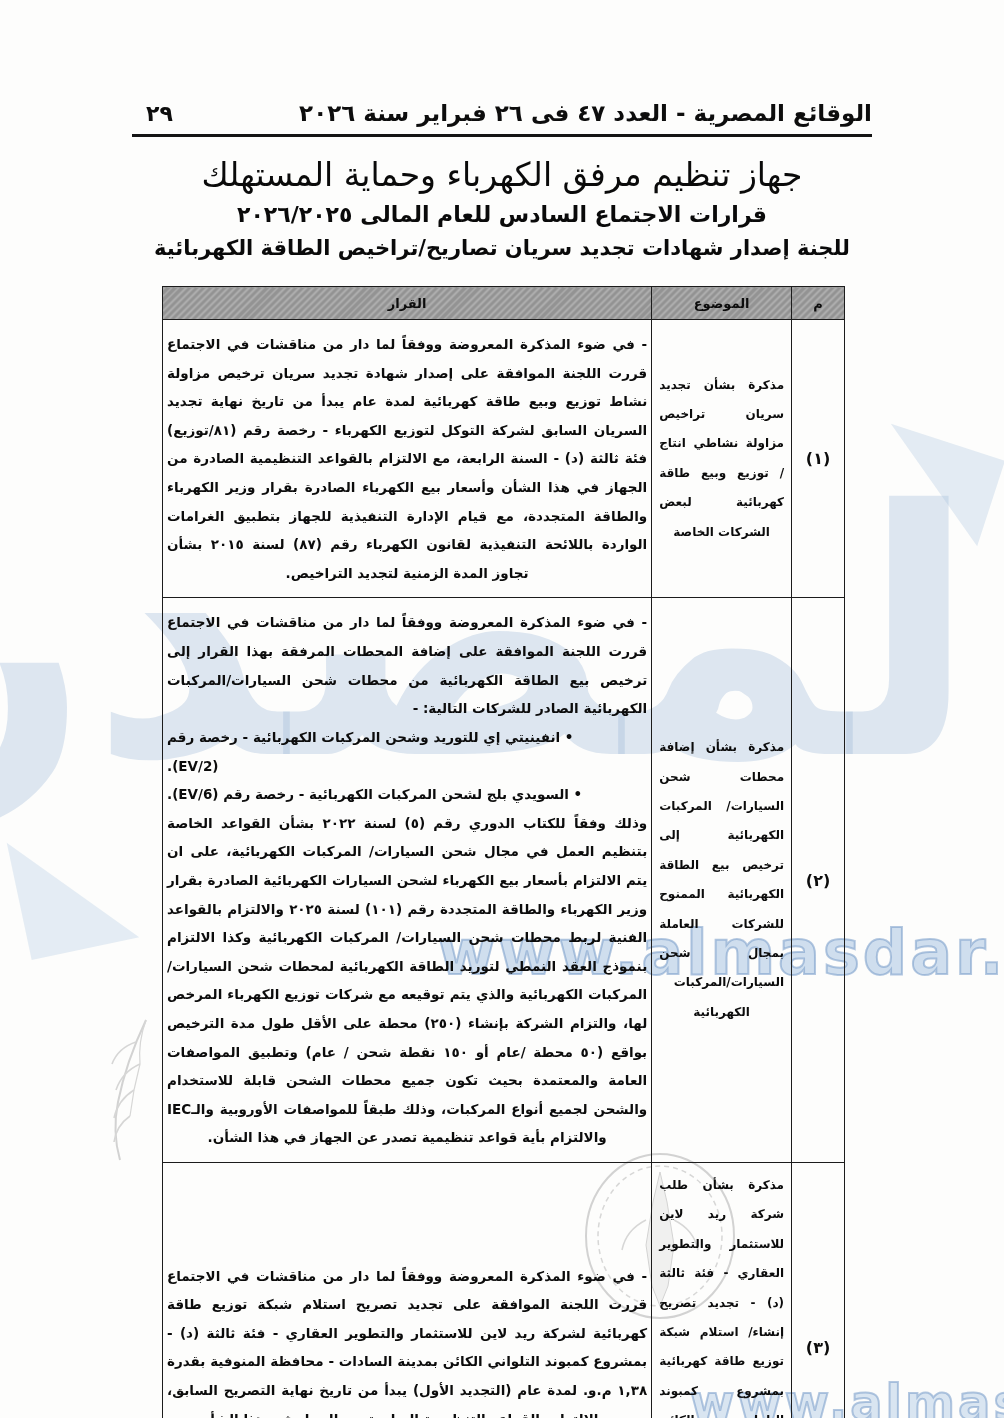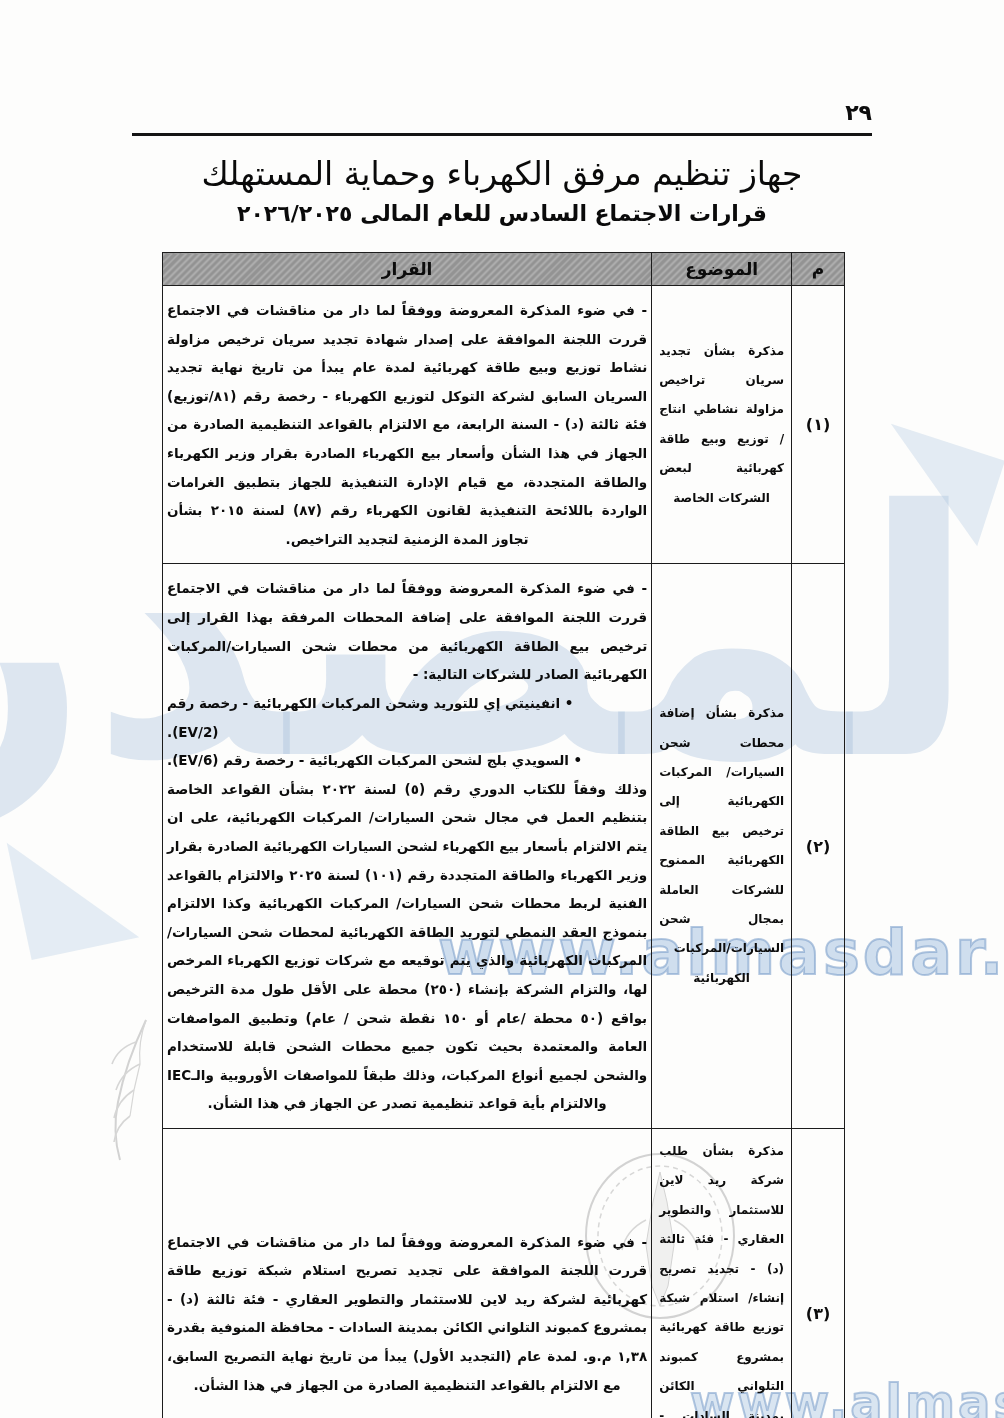--- a/index.html
+++ b/index.html
@@ -76,21 +76,21 @@
     background:transparent;
   }
   .decisions-table th, .decisions-table td {
     border:1.6px solid #1c1c1c;
     color:#0c0c0c;
   }
   .decisions-table thead th {
     height:33px;
     background:#9c9c9c;
     background-image:repeating-linear-gradient(135deg, rgba(255,255,255,0.18) 0 2px, rgba(0,0,0,0.06) 2px 5px);
-    font-size:17px; font-weight:bold;
+    font-size:13px; font-weight:bold;
     text-align:center;
   }
   .col-num { width:53px; }
   .col-subject { width:140px; }
   .col-decision { width:490px; }
 
   .cell-num {
     text-align:center; vertical-align:middle;
     font-size:16px; font-weight:bold;
   }
@@ -140,27 +140,29 @@
     <svg class="stamp-branch" width="92" height="152" viewBox="0 0 92 152">
       <path d="M70 8 Q50 50 42 90 Q36 120 44 148" fill="none" stroke="#a0a0a0" stroke-width="2"></path>
       <path d="M60 30 Q42 36 36 52 M64 52 Q46 60 40 78 M58 78 Q42 88 38 106 M54 104 Q40 114 38 130" fill="none" stroke="#a8a8a8" stroke-width="1.6"></path>
       <path d="M70 8 Q62 30 64 52 M64 52 Q58 78 58 78 M58 78 Q54 104 54 104" fill="none" stroke="#a8a8a8" stroke-width="1.2"></path>
     </svg>
   </div>
 
   <div class="content">
 
     <header class="masthead">
+      <div class="masthead-title">الوقائع المصرية - العدد ٤٧ فى ٢٦ فبراير سنة ٢٠٢٦</div>
       <div class="page-number">٢٩</div>
     </header>
     <div class="masthead-rule"></div>
 
     <section class="title-block">
       <h1>جهاز تنظيم مرفق الكهرباء وحماية المستهلك</h1>
       <h2>قرارات الاجتماع السادس للعام المالى ٢٠٢٦/٢٠٢٥</h2>
+      <h3>للجنة إصدار شهادات تجديد سريان تصاريح/تراخيص الطاقة الكهربائية</h3>
     </section>
 
     <table class="decisions-table">
       <thead>
         <tr>
           <th class="col-num">م</th>
           <th class="col-subject">الموضوع</th>
           <th class="col-decision">القرار</th>
         </tr>
       </thead>

